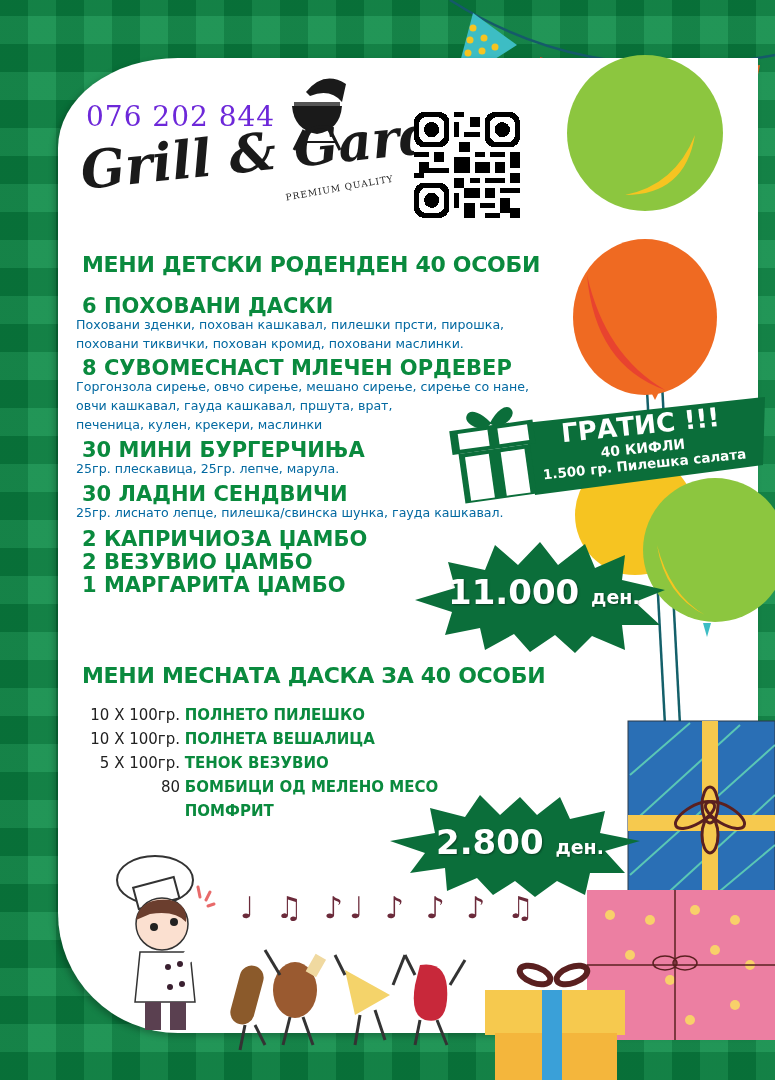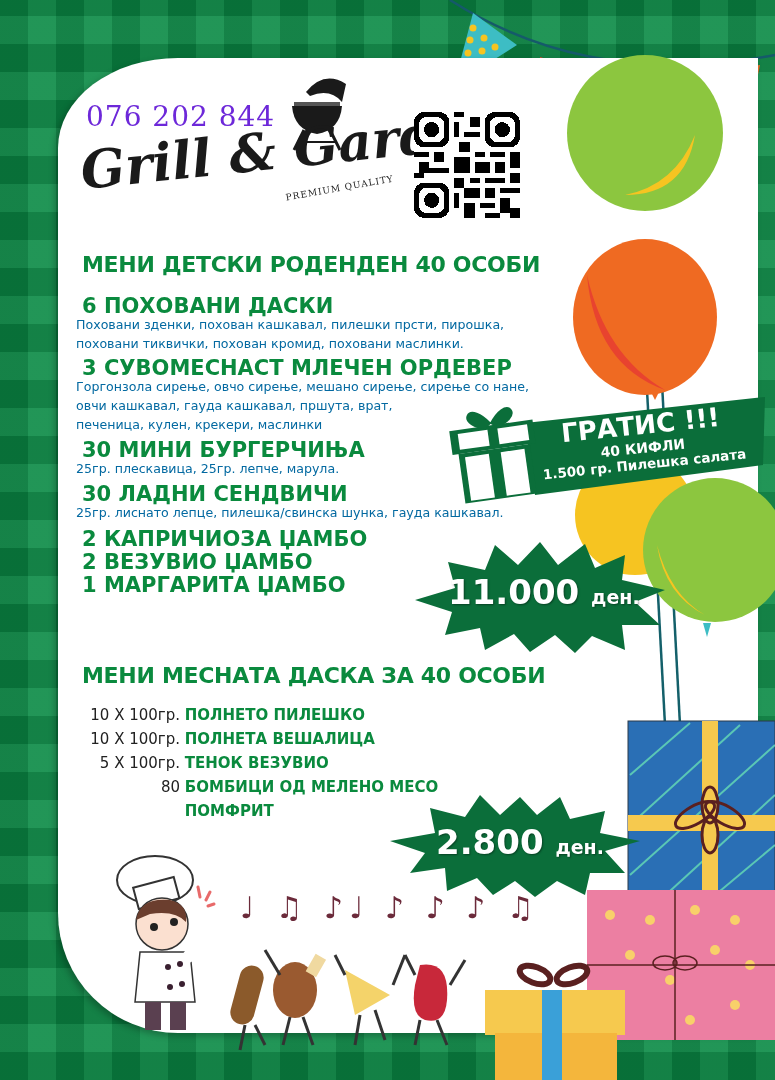--- a/index.html
+++ b/index.html
@@ -158,21 +158,21 @@
       <rect x="19" y="19" width="2" height="2"></rect>
   </g>
 </svg>
 
 <div class="title" style="top:252px">МЕНИ ДЕТСКИ РОДЕНДЕН 40 ОСОБИ</div>
 
 <div class="item-head" style="top:294px">6 ПОХОВАНИ ДАСКИ</div>
 <div class="desc" style="top:315px">Поховани зденки, похован кашкавал, пилешки прсти, пирошка,</div>
 <div class="desc" style="top:334px">поховани тиквички, похован кромид, поховани маслинки.</div>
 
-<div class="item-head" style="top:356px">3 СУВОМЕСНАСТ МЛЕЧЕН ОРДЕВЕР</div>
+<div class="item-head" style="top:356px">8 СУВОМЕСНАСТ МЛЕЧЕН ОРДЕВЕР</div>
 <div class="desc" style="top:377px">Горгонзола сирење, овчо сирење, мешано сирење, сирење со нане,</div>
 <div class="desc" style="top:396px">овчи кашкавал, гауда кашкавал, пршута, врат,</div>
 <div class="desc" style="top:415px">печеница, кулен,  крекери, маслинки</div>
 
 <div class="item-head" style="top:438px">30 МИНИ БУРГЕРЧИЊА</div>
 <div class="desc" style="top:459px">25гр. плескавица, 25гр. лепче, марула.</div>
 
 <div class="item-head" style="top:482px">30 ЛАДНИ СЕНДВИЧИ</div>
 <div class="desc" style="top:503px">25гр. лиснато лепце, пилешка/свинска шунка, гауда кашкавал.</div>
 

